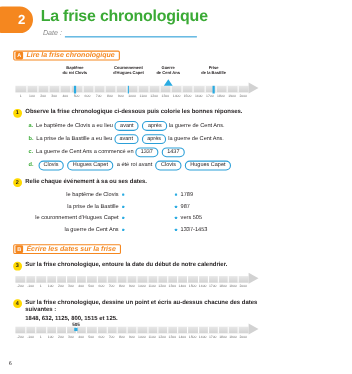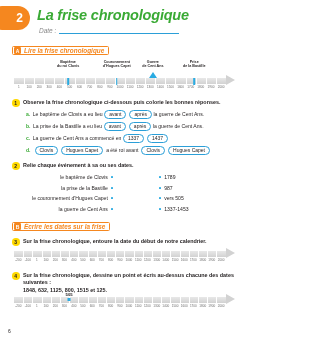--- a/index.html
+++ b/index.html
@@ -19,21 +19,21 @@
     position:absolute;left:-10px;top:0;width:40px;height:24px;
     background:#f5871f;border-radius:12px;
     display:flex;align-items:center;justify-content:flex-end;
     padding-right:7px;box-sizing:border-box;
   }
   .chap-badge span{
     color:#ffffff;font-weight:bold;font-size:12px;line-height:1;
   }
   .chap-title{
     position:absolute;left:37px;top:1px;
-    font-size:14.5px;font-weight:bold;font-style:italic;
+    font-size:14.5px;font-weight:bold;
     color:#3aaa35;letter-spacing:-0.2px;white-space:nowrap;
   }
   .date-row{position:absolute;left:39px;top:21px;display:flex;align-items:flex-end;}
   .date-label{font-size:6.5px;font-style:italic;color:#8a8a8a;}
   .date-line{
     display:inline-block;width:120px;border-bottom:0.8px solid #2b9fd8;
     margin-left:3px;height:6px;
   }
 
   

